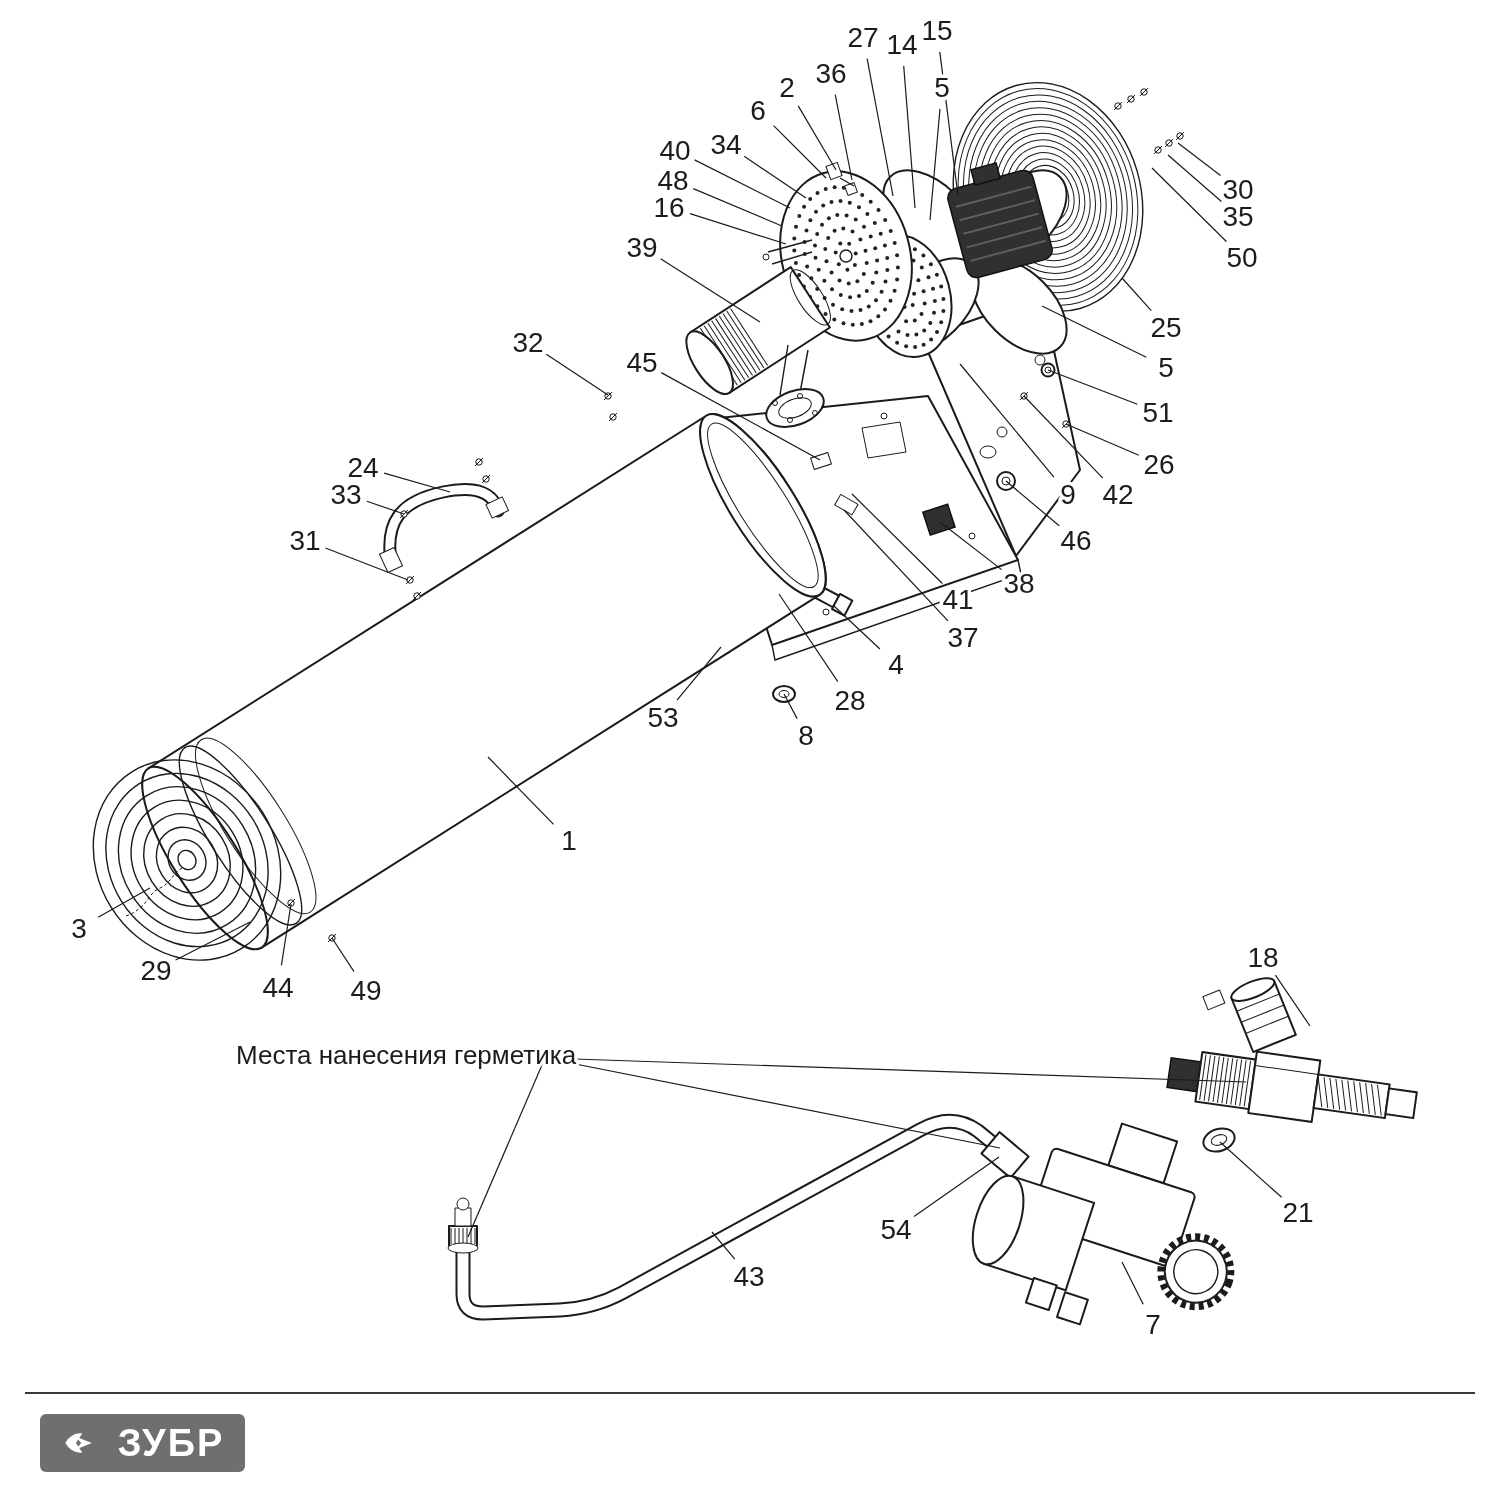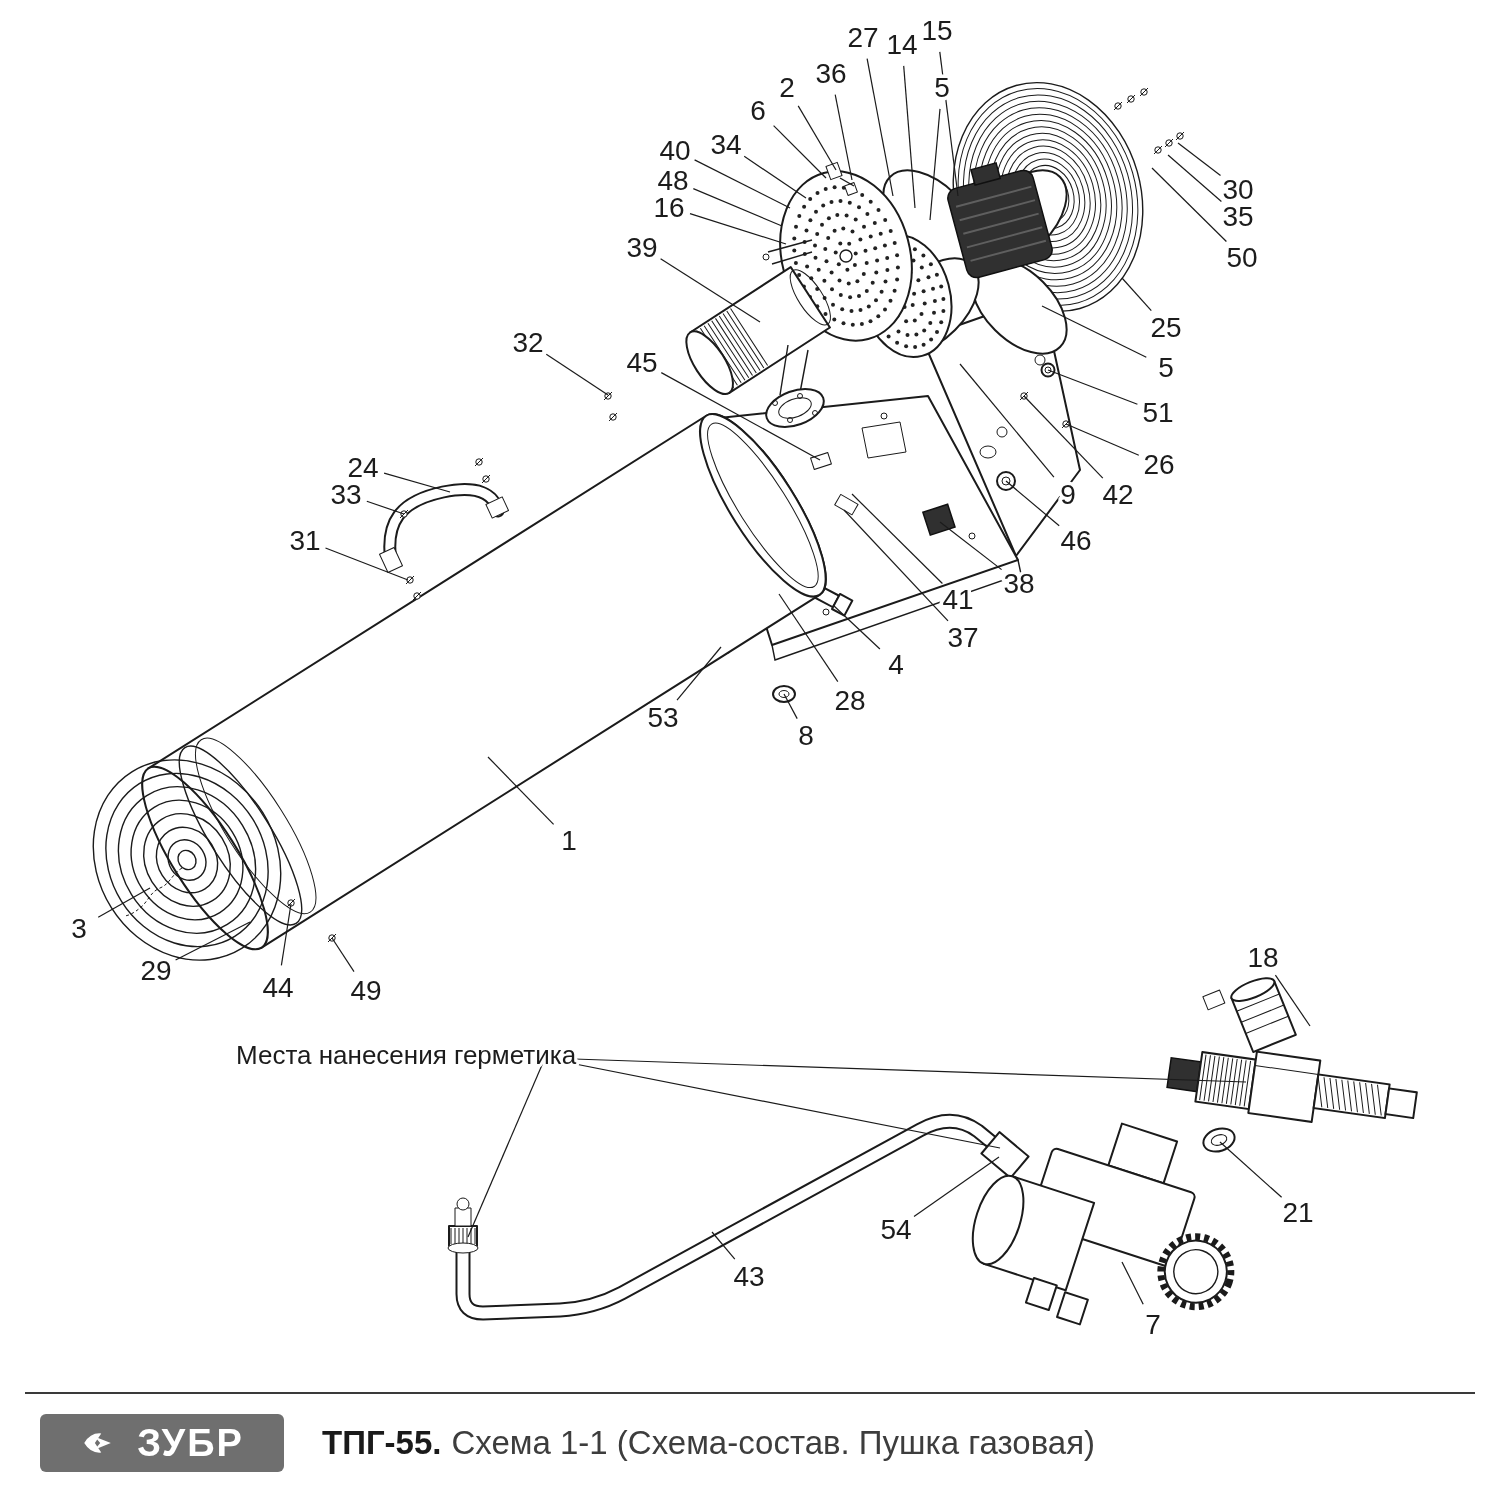--- a/index.html
+++ b/index.html
@@ -11,21 +11,21 @@
   .thin{stroke-width:1}
   .dark{fill:#303030;stroke:#101010;stroke-width:1.5}
   .fin{stroke:#5f5f5f;stroke-width:2;fill:none}
   .leader{stroke:#1b1b1b;stroke-width:1.2;fill:none}
   text.callout{font-family:"Liberation Sans",sans-serif;font-size:28px;fill:#1c1c1c;text-anchor:middle;dominant-baseline:central;paint-order:stroke;stroke:#fff;stroke-width:7;stroke-linejoin:round}
   text.note{font-family:"Liberation Sans",sans-serif;font-size:26px;fill:#1c1c1c;paint-order:stroke;stroke:#fff;stroke-width:6;stroke-linejoin:round}
   .tube-outer{fill:none;stroke:#1b1b1b;stroke-width:15}
   .tube-inner{fill:none;stroke:#fff;stroke-width:11}
   .footer-rule{position:absolute;top:1392px;left:25px;right:25px;border-top:2px solid #3a3a3a}
   .footer{position:absolute;top:1414px;left:40px;right:40px;display:flex;align-items:center;gap:38px}
-  .logo{background:#6f6f6f;border-radius:6px;width:244px;height:58px;display:flex;align-items:center;justify-content:center;gap:23px;flex:0 0 auto}
+  .logo{background:#6f6f6f;border-radius:6px;width:205px;height:58px;display:flex;align-items:center;justify-content:center;gap:23px;flex:0 0 auto}
   .logo-text{color:#fff;font-weight:bold;font-size:38px;letter-spacing:2px;line-height:1}
   .caption{font-size:33px;color:#1a1a1a;white-space:nowrap}
   .caption-model{font-weight:bold}
   .caption-scheme{color:#3d3d3d;margin-left:10px}
 </style>
 </head>
 <body>
 
 <svg id="diagram" width="1500" height="1500" viewBox="0 0 1500 1500">
 
@@ -546,16 +546,13 @@
 
 <div class="footer-rule"></div>
 <div class="footer">
   <div class="logo">
     <svg class="logo-icon" viewBox="0 0 32 32" width="34" height="34" aria-hidden="true">
       <path d="M4 16 Q10 6 20 7 L14 16 L20 25 Q10 26 4 16 Z" fill="#ffffff"></path>
       <path d="M14 10 L29 16 L14 22 L19 16 Z" fill="#ffffff"></path>
     </svg>
     <span class="logo-text">ЗУБР</span>
   </div>
-  <div class="caption">
-    <span class="caption-model">ТПГ-55.</span><span class="caption-scheme">Схема 1-1 (Схема-состав. Пушка газовая)</span>
-  </div>
 </div>
 
 </body></html>

